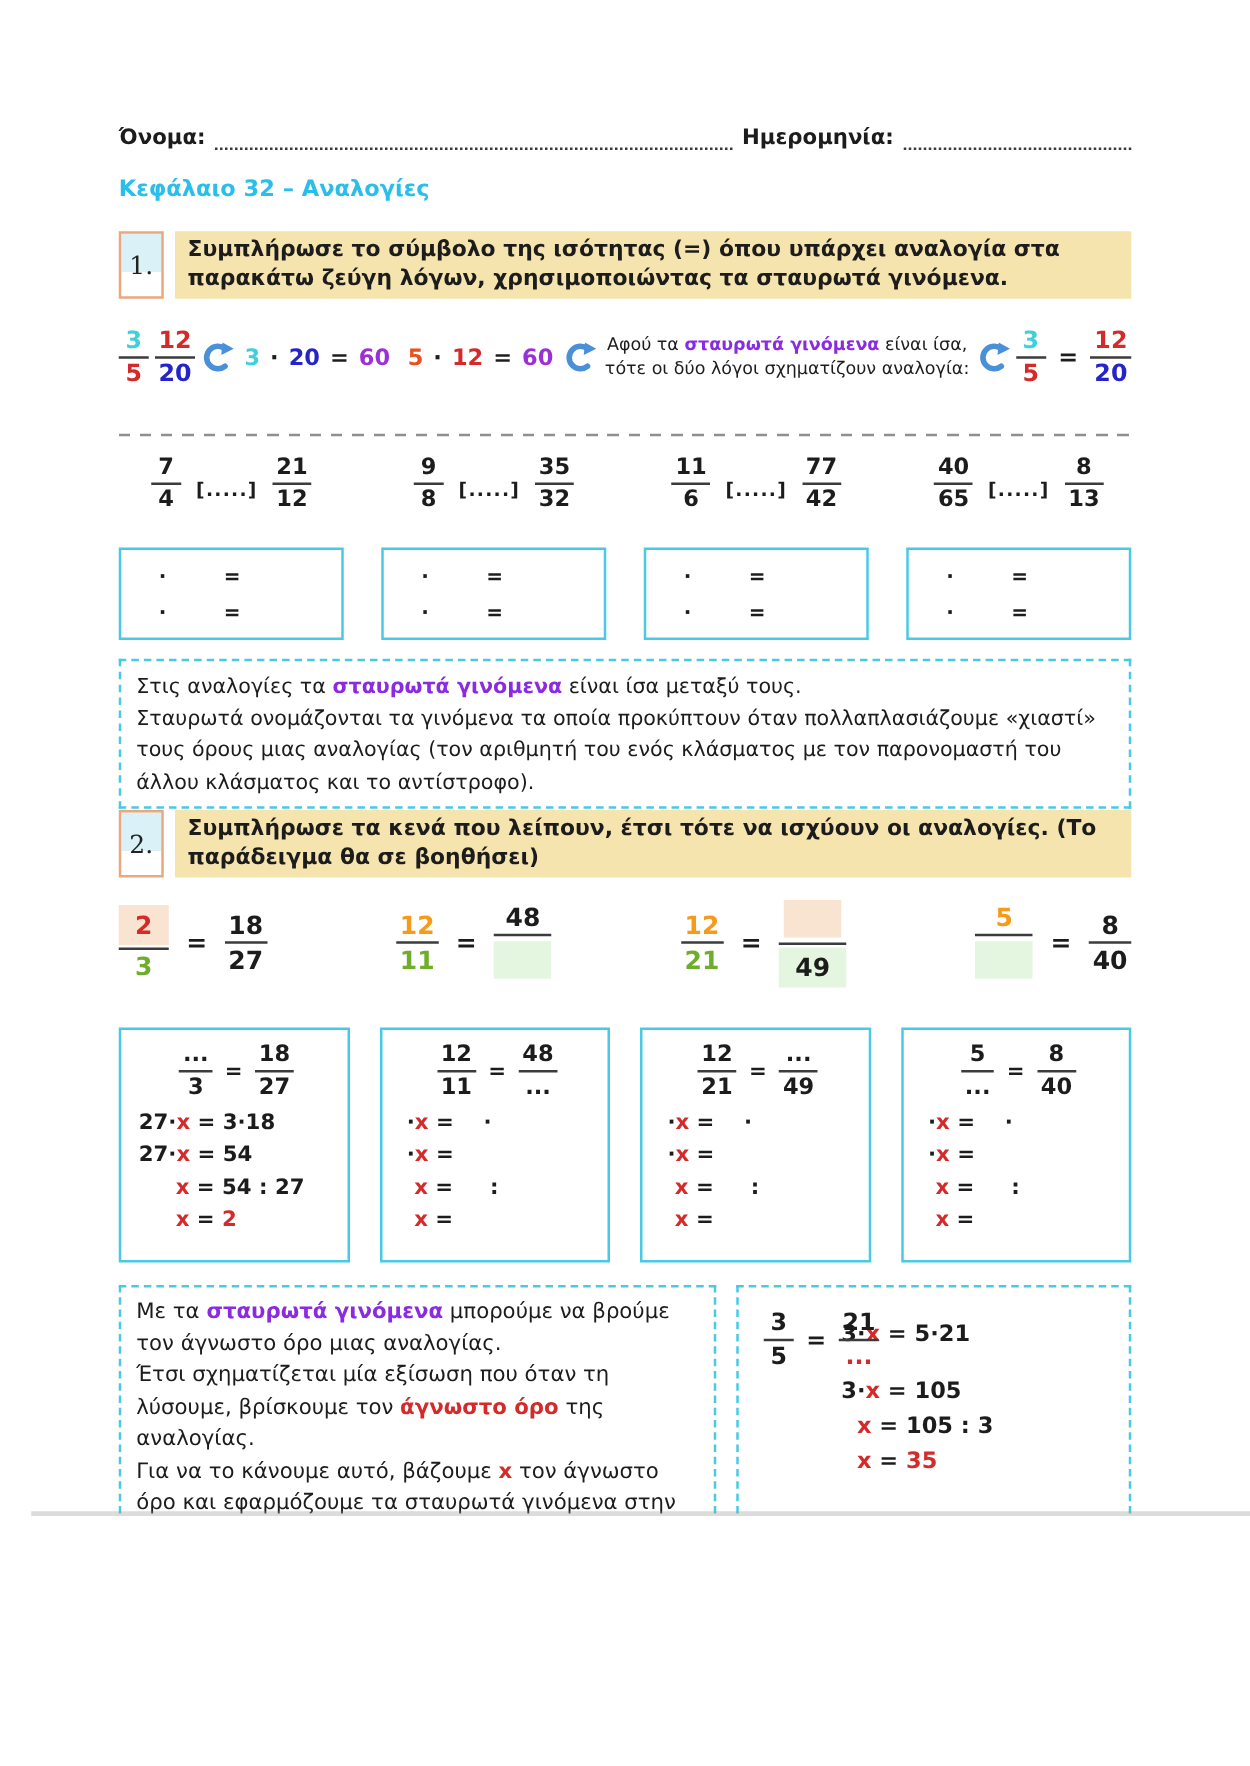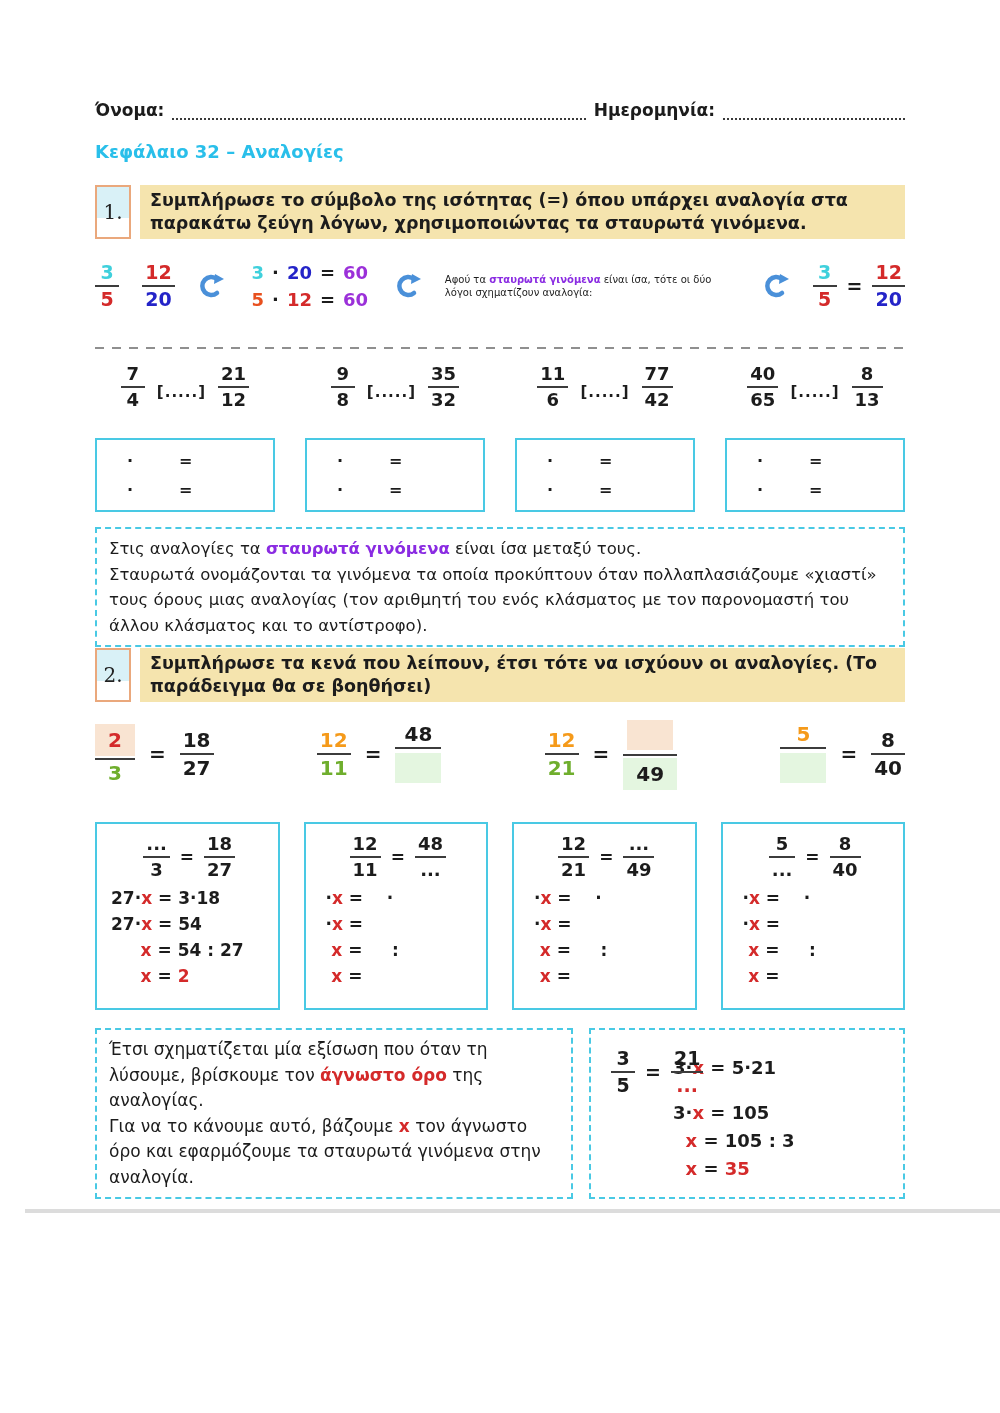--- a/index.html
+++ b/index.html
@@ -31,23 +31,23 @@
   .frac{display:inline-flex;flex-direction:column;align-items:center;font-weight:bold;
         font-size:19px;line-height:1.12;vertical-align:middle;}
   .fbar{align-self:stretch;min-width:24px;height:2px;background:#3c3c3c;margin:2px 0;}
   .fnum,.fden{padding:0 3px;}
   .c-cyan{color:#3fd0dc;} .c-red{color:#d42a2a;} .c-blue{color:#2424c8;}
   .c-purple{color:#9b30d9;} .c-orangered{color:#e8501e;} .c-orange{color:#f59a1a;}
   .c-green{color:#6fae2d;}
 
   
   .example-row{top:262px;display:flex;align-items:center;justify-content:space-between;}
-  .cross-col{display:flex;flex-direction:column;gap:6px;font-weight:bold;font-size:18px;}
+  .cross-col{display:flex;flex-direction:row;gap:6px;font-weight:bold;font-size:18px;}
   .cross-line span{margin:0 4px;}
-  .note{width:295px;font-size:10px;line-height:1.35;font-weight:500;}
+  .note{width:295px;font-size:14px;line-height:1.35;font-weight:500;text-align:center;}
   .hl-purple{color:#8a2be2;font-weight:bold;}
   .res-eq{display:flex;align-items:center;gap:10px;font-weight:bold;font-size:19px;}
   .arrow-icon{width:26px;height:26px;flex:0 0 auto;}
 
   
   .dash-sep{top:347px;height:2px;
     background:repeating-linear-gradient(90deg,#8f8f8f 0 9px,transparent 9px 17px);}
 
   
   .pairs-row{top:364px;display:grid;grid-template-columns:repeat(4,1fr);gap:30px;}
@@ -419,20 +419,23 @@
       <div class="sol-line"><span> ·</span><span class="x-red">x</span><span> =    </span><span>·</span></div>
       <div class="sol-line"><span> ·</span><span class="x-red">x</span><span> = </span><span></span></div>
       <div class="sol-line"><span>  </span><span class="x-red">x</span><span> =     </span><span>:</span></div>
       <div class="sol-line"><span>  </span><span class="x-red">x</span><span> = </span><span></span></div>
     </div>
   </div>
 
   <div class="abs bottom-row">
     <div class="infobox infobox2">
       <div>
+        <span>Με τα </span><span class="hl-purple">σταυρωτά γινόμενα</span><span> μπορούμε να βρούμε τον άγνωστο όρο μιας αναλογίας.</span>
+      </div>
+      <div>
         <span>Έτσι σχηματίζεται μία εξίσωση που όταν τη λύσουμε, βρίσκουμε τον </span><span class="res-red">άγνωστο όρο</span><span> της αναλογίας.</span>
       </div>
       <div>
         <span>Για να το κάνουμε αυτό, βάζουμε </span><span class="x-red">x</span><span> τον άγνωστο όρο και εφαρμόζουμε τα σταυρωτά γινόμενα στην αναλογία.</span>
       </div>
     </div>
 
     <div class="ex2-box">
       <div class="ex2-frac">
         <span class="frac">

